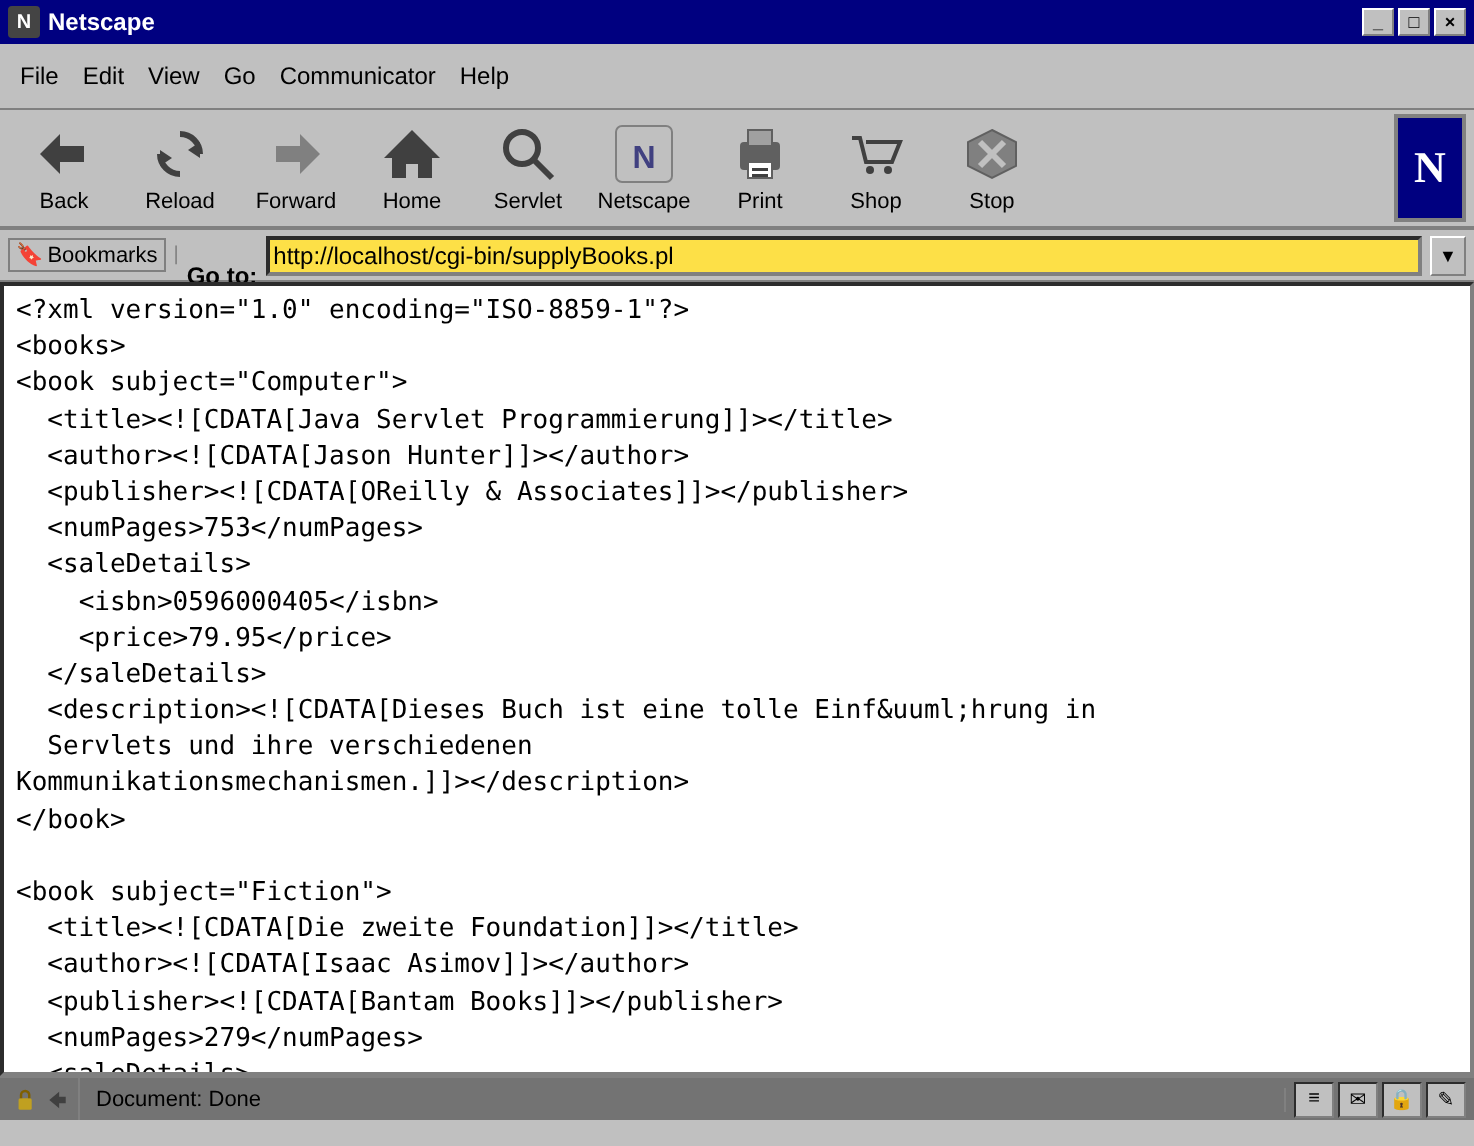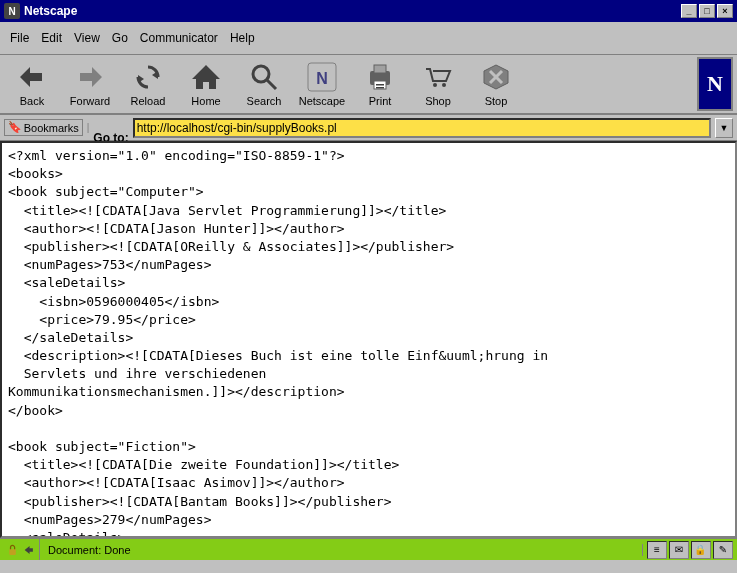--- a/index.html
+++ b/index.html
@@ -166,21 +166,21 @@
       font-size: 13px;
       line-height: 1.4;
     }
     .content-area pre {
       white-space: pre-wrap;
       word-break: break-word;
     }
 
     
     .status-bar {
-      background: #84cc16;
+      background: #737373;
       display: flex;
       align-items: center;
       height: 22px;
       border-top: 1px solid #808080;
       font-family: Arial, sans-serif;
       font-size: 11px;
     }
     .status-left {
       display: flex;
       align-items: center;
@@ -257,55 +257,55 @@
       <svg viewBox="0 0 32 32" fill="none" xmlns="http://www.w3.org/2000/svg">
         <polygon points="4,16 14,6 14,12 26,12 26,20 14,20 14,26" fill="#404040"></polygon>
       </svg>
     </div>
     <span class="toolbar-label">Back</span>
   </button>
 
   <button class="toolbar-btn">
     <div class="toolbar-icon">
       <svg viewBox="0 0 32 32" fill="none" xmlns="http://www.w3.org/2000/svg">
-        <polygon points="28,16 18,6 18,12 6,12 6,20 18,20 18,26" fill="#808080"></polygon>
-      </svg>
-    </div>
-    <span class="toolbar-label">Forward</span>
-  </button>
-
-  <button class="toolbar-btn">
-    <div class="toolbar-icon">
-      <svg viewBox="0 0 32 32" fill="none" xmlns="http://www.w3.org/2000/svg">
         <path d="M16 6 A10 10 0 0 1 26 16" stroke="#404040" stroke-width="3" fill="none"></path>
         <polygon points="26,10 26,18 20,14" fill="#404040"></polygon>
         <path d="M16 26 A10 10 0 0 1 6 16" stroke="#404040" stroke-width="3" fill="none"></path>
         <polygon points="6,22 6,14 12,18" fill="#404040"></polygon>
       </svg>
     </div>
     <span class="toolbar-label">Reload</span>
   </button>
 
   <button class="toolbar-btn">
     <div class="toolbar-icon">
       <svg viewBox="0 0 32 32" fill="none" xmlns="http://www.w3.org/2000/svg">
+        <polygon points="28,16 18,6 18,12 6,12 6,20 18,20 18,26" fill="#808080"></polygon>
+      </svg>
+    </div>
+    <span class="toolbar-label">Forward</span>
+  </button>
+
+  <button class="toolbar-btn">
+    <div class="toolbar-icon">
+      <svg viewBox="0 0 32 32" fill="none" xmlns="http://www.w3.org/2000/svg">
         <polygon points="16,4 2,18 6,18 6,28 13,28 13,21 19,21 19,28 26,28 26,18 30,18" fill="#404040"></polygon>
       </svg>
     </div>
     <span class="toolbar-label">Home</span>
   </button>
 
   <button class="toolbar-btn">
     <div class="toolbar-icon">
       <svg viewBox="0 0 32 32" fill="none" xmlns="http://www.w3.org/2000/svg">
         <circle cx="13" cy="13" r="8" stroke="#404040" stroke-width="3" fill="none"></circle>
         <line x1="19" y1="19" x2="28" y2="28" stroke="#404040" stroke-width="3"></line>
       </svg>
     </div>
-    <span class="toolbar-label">Search</span>
+    <span class="toolbar-label">Servlet</span>
   </button>
 
   <button class="toolbar-btn">
     <div class="toolbar-icon">
       <svg viewBox="0 0 32 32" fill="none" xmlns="http://www.w3.org/2000/svg">
         <rect x="2" y="2" width="28" height="28" rx="3" fill="#c0c0c0" stroke="#808080"></rect>
         <text x="16" y="23" text-anchor="middle" font-family="Arial" font-size="16" font-weight="bold" fill="#404080">N</text>
       </svg>
     </div>
     <span class="toolbar-label">Netscape</span>

